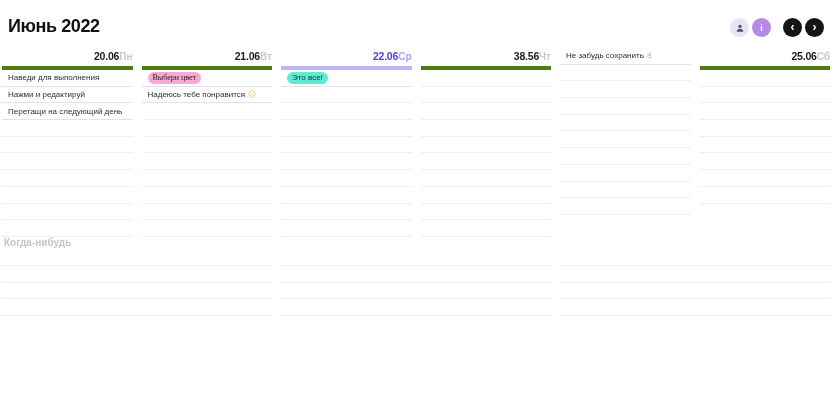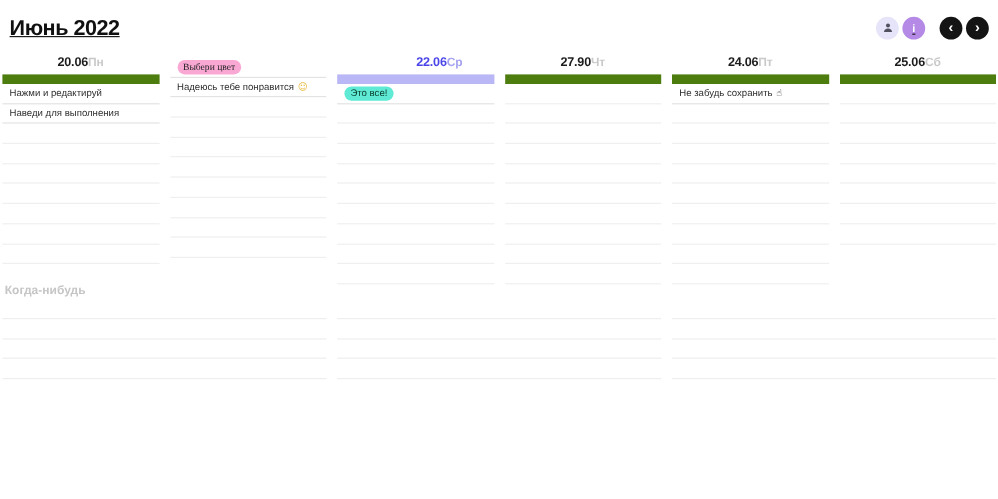--- a/index.html
+++ b/index.html
@@ -2,30 +2,30 @@
 <html><head>
 <meta charset="utf-8">
 <style>
   * { margin:0; padding:0; box-sizing:border-box; }
   html,body { background:#fff; }
   .app {
     position:relative; width:832px; height:416px; overflow:hidden;
     font-family:"Liberation Sans","DejaVu Sans",sans-serif; background:#fff; color:#1c1c1c;
   }
   
-  .topbar { display:flex; justify-content:space-between; align-items:center; padding:9px 8px 0 8px; height:37px;text-decoration:underline; }
+  .topbar { display:flex; justify-content:space-between; align-items:flex-end; padding:9px 8px 0 8px; height:37px; }
   .title { font-size:18px; font-weight:800; letter-spacing:-0.4px; color:#111; }
   .controls { display:flex; align-items:center; gap:3px; margin-top:1px; }
   .circle-btn { width:19px; height:19px; border-radius:50%; display:flex; align-items:center; justify-content:center; cursor:pointer; }
   .profile { background:#e5e4f8; }
   .avatar { background:#b48ae6; color:#fff; font-size:9px; font-weight:700; margin-right:9px; }
   .nav { background:#141414; color:#fff; font-size:12px; font-weight:700; line-height:1; padding-bottom:2px; }
   
   .week { display:grid; grid-template-columns:repeat(6,1fr); column-gap:9px; padding:0 2px; margin-top:11px; }
-  .day-header { display:flex; justify-content:center; align-items:flex-end; height:22px; padding-bottom:4px; border-bottom:8px solid #4d7c0f; }
+  .day-header { display:flex; justify-content:flex-end; align-items:flex-end; height:22px; padding-bottom:4px; border-bottom:4px solid #4d7c0f; }
   .date { font-size:10.5px; font-weight:700; letter-spacing:-0.2px; }
   .weekday { font-size:10px; color:#c9c9c9; font-weight:700; }
   .day-header.today { border-bottom-color:#b9b7f5; }
   .day-header.today .date { color:#4a45e8;margin-left:40px; }
   .day-header.today .weekday { color:#a5a2f0; }
   .row { height:16.7px; display:flex; align-items:center; padding-left:6px; font-size:8px; color:#2f2f2f; border-bottom:1px solid #efefef; }
   .row.task { border-bottom-color:#e3e3e3; }
   .pill { border-radius:7px; padding:1.5px 5px; }
   .pill-yellow { background:#f9a8d4; color:#222;font-family:Liberation Serif, serif; }
   .pill-green { background:#5eead4; color:#0a3d2c; }
@@ -65,37 +65,44 @@
   </div>
 
   <div class="week">
 
     <div class="day-col">
       <div class="day-header">
         <span class="date">20.06</span>
         <span class="weekday">Пн</span>
       </div>
       <div class="row task">
+        <span>Наведи для выполнения</span>
+      </div>
+      <div class="row task">
         <span>Нажми и редактируй</span>
       </div>
       <div class="row task">
-        <span>Наведи для выполнения</span>
-      </div>
-      <div>
-          <div class="row"></div>
-          <div class="row"></div>
-          <div class="row"></div>
-          <div class="row"></div>
-          <div class="row"></div>
-          <div class="row"></div>
-          <div class="row"></div>
-        </div>
-    </div>
-
-    <div class="day-col">
+        <span>Перетащи на следующий день</span>
+      </div>
+      <div>
+          <div class="row"></div>
+          <div class="row"></div>
+          <div class="row"></div>
+          <div class="row"></div>
+          <div class="row"></div>
+          <div class="row"></div>
+          <div class="row"></div>
+        </div>
+    </div>
+
+    <div class="day-col">
+      <div class="day-header">
+        <span class="date">21.06</span>
+        <span class="weekday">Вт</span>
+      </div>
       <div class="row task">
         <span class="pill pill-yellow">Выбери цвет</span>
       </div>
       <div class="row task">
         <span>Надеюсь тебе понравится</span>
         <span class="emoji smile">☺</span>
       </div>
       <div>
           <div class="row"></div>
           <div class="row"></div>
@@ -124,42 +131,38 @@
           <div class="row"></div>
           <div class="row"></div>
           <div class="row"></div>
           <div class="row"></div>
           <div class="row"></div>
         </div>
     </div>
 
     <div class="day-col">
       <div class="day-header">
-        <span class="date">27.90</span>
+        <span class="date">38.56</span>
         <span class="weekday">Чт</span>
       </div>
       <div>
           <div class="row"></div>
           <div class="row"></div>
           <div class="row"></div>
           <div class="row"></div>
           <div class="row"></div>
           <div class="row"></div>
           <div class="row"></div>
           <div class="row"></div>
           <div class="row"></div>
           <div class="row"></div>
         </div>
     </div>
 
     <div class="day-col">
-      <div class="day-header">
-        <span class="date">24.06</span>
-        <span class="weekday">Пт</span>
-      </div>
       <div class="row task">
         <span>Не забудь сохранить</span>
         <span class="emoji">☝</span>
       </div>
       <div>
           <div class="row"></div>
           <div class="row"></div>
           <div class="row"></div>
           <div class="row"></div>
           <div class="row"></div>

